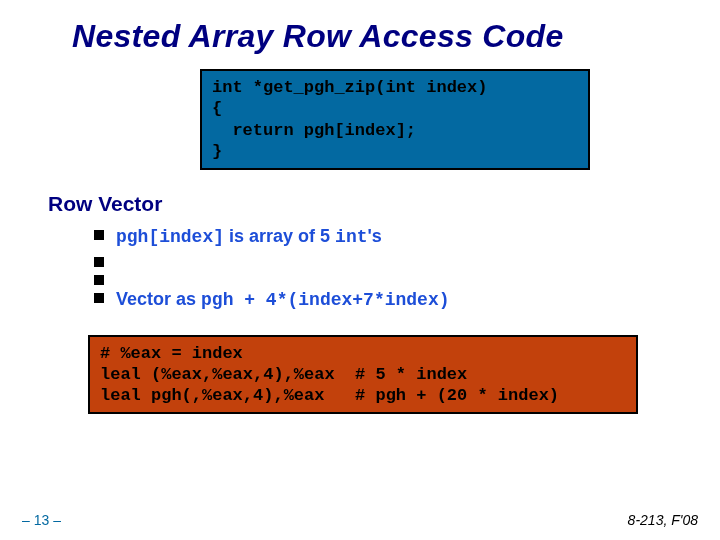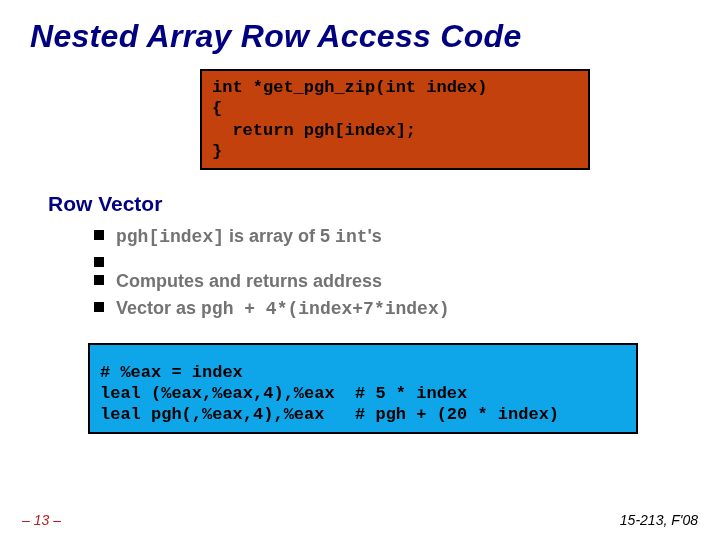--- a/index.html
+++ b/index.html
@@ -16,27 +16,28 @@
     width: 720px;
     height: 540px;
     position: relative;
     box-sizing: border-box;
   }
   .title {
     font-size: 32px;
     font-weight: bold;
     font-style: italic;
     color: #000080;
-    padding: 18px 0 0 30px;
+    padding: 18px 0 0 38px;
     letter-spacing: 0.3px;
+    margin-left: 34px;
   }
   .codebox-top {
     margin: 14px 0 0 200px;
     width: 390px;
-    background: #c2410c;
+    background: #0369a1;
     border: 2px solid #000000;
     padding: 6px 10px 6px 10px;
     font-family: "Courier New", monospace;
     font-size: 17px;
     font-weight: bold;
     line-height: 1.25;
     white-space: pre;
     box-sizing: border-box;
   }
   .section-heading {
@@ -58,46 +59,45 @@
     width: 10px;
     height: 10px;
     background: #000000;
     flex: 0 0 10px;
     margin-top: 6px;
     margin-right: 12px;
   }
   .bullet-text {
     font-size: 18px;
     font-weight: bold;
-    color: #737373;
+    color: #1d4ed8;
   }
   .mono {
     font-family: "Courier New", monospace;
     font-weight: bold;
   }
   .codebox-bottom {
     margin: 22px 0 0 88px;
     width: 550px;
-    background: #0ea5e9;
+    background: #c2410c;
     border: 2px solid #000000;
-    padding: 17px 10px 6px 10px;
+    padding: 6px 10px 6px 10px;
     font-family: "Courier New", monospace;
     font-size: 17px;
     font-weight: bold;
     line-height: 1.25;
     white-space: pre;
     box-sizing: border-box;
   }
   .slide-number {
     position: absolute;
     left: 22px;
     bottom: 12px;
     font-size: 14px;
-    font-style: italic;
-    color: #b91c1c;
+    color: #0369a1;
   }
   .course {
     position: absolute;
     right: 22px;
     bottom: 12px;
     font-size: 14px;
     font-style: italic;
     color: #000000;
   }
 </style>
@@ -122,32 +122,29 @@
       </div>
     </div>
     <div class="bullet-row">
       <div class="bullet-square"></div>
     </div>
   </div>
 
   <div class="bullets">
     <div class="bullet-row">
       <div class="bullet-square"></div>
-      <div class="bullet-text">
-        <span>Computes and returns address</span>
-      </div>
     </div>
     <div class="bullet-row">
       <div class="bullet-square"></div>
       <div class="bullet-text">
         <span>Vector as </span><span class="mono">pgh + 4*(index+7*index)</span>
       </div>
     </div>
   </div>
 
   <div class="codebox-bottom"># %eax = index
 leal (%eax,%eax,4),%eax  # 5 * index
 leal pgh(,%eax,4),%eax   # pgh + (20 * index)</div>
 
   <div class="slide-number">– 13 –</div>
-  <div class="course">15-213, F'08</div>
+  <div class="course">8-213, F'08</div>
 
 </div>
 
 </body></html>

